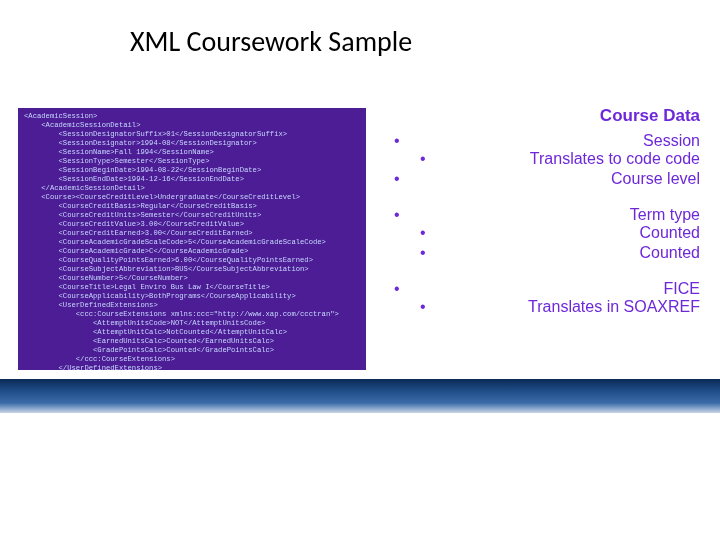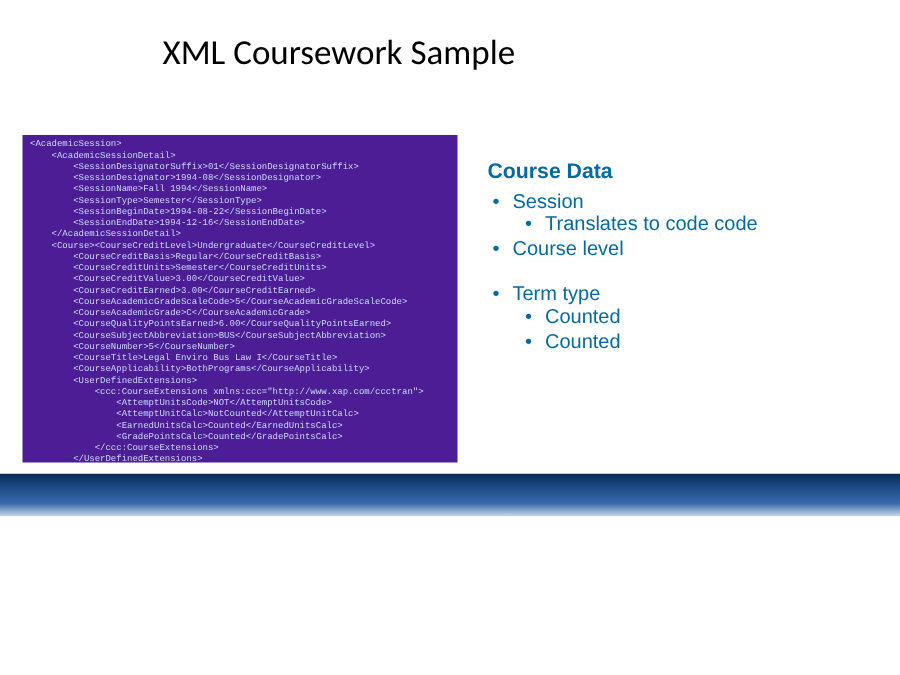--- a/index.html
+++ b/index.html
@@ -34,24 +34,25 @@
     color: #c8d8ff;
     font-family: "Courier New", monospace;
     font-size: 7.2px;
     line-height: 1.25;
     padding: 4px 6px;
     white-space: pre;
     overflow: hidden;
   }
   .content {
     position: absolute;
-    top: 127px;
+    top: 106px;
     left: 390px;
     width: 310px;
-    color: #0369a1;
+    color: #6d28d9;
+    text-align: right;
   }
   .heading {
     font-family: Arial, sans-serif;
     font-size: 17px;
     font-weight: 700;
     margin-bottom: 6px;
   }
   ul { list-style: none; }
   .lvl1 > li {
     font-family: Arial, sans-serif;
@@ -138,18 +139,25 @@
           </ul>
         </div>
         <div class="group">
           <ul class="lvl1">
             <li>Term type<ul class="lvl2">
                 <li>Counted</li>
                 <li>Counted</li>
               </ul></li>
           </ul>
         </div>
+        <div class="group">
+          <ul class="lvl1">
+            <li>FICE<ul class="lvl2">
+                <li>Translates in SOAXREF</li>
+              </ul></li>
+          </ul>
+        </div>
       </div>
   </div>
 
   <div class="footer-band"></div>
 
 </div>
 
 </body></html>

